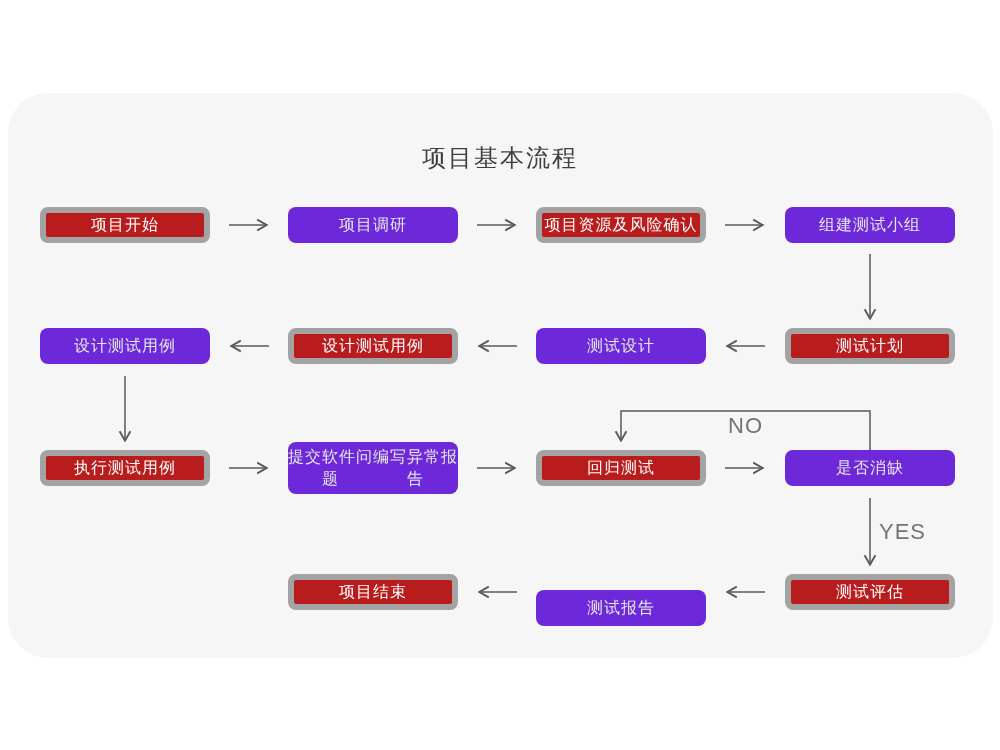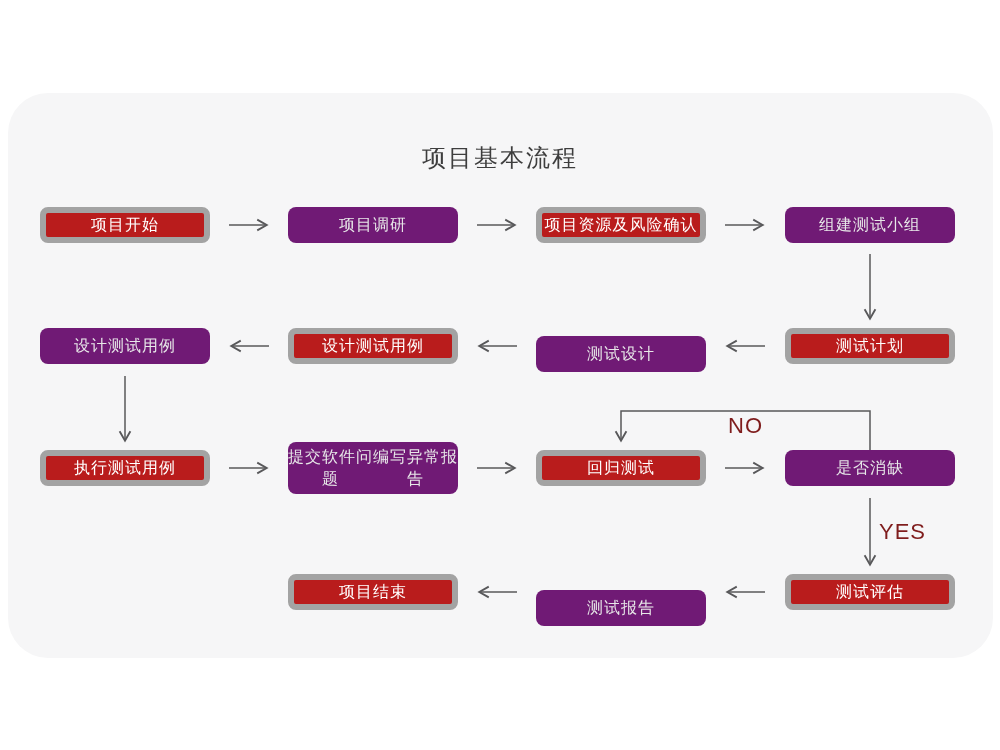--- a/index.html
+++ b/index.html
@@ -15,44 +15,44 @@
   .title {
     position:absolute; left:0; top:142px; width:1000px;
     text-align:center; font-size:24px; color:#3E3E3E; letter-spacing:2px;
   }
   .node {
     position:absolute; width:170px; height:36px;
     display:flex; align-items:center; justify-content:center;
     border-radius:8px; font-size:16px; letter-spacing:1px; text-align:center;
   }
   .node.purple { background:#b91c1c; border:6px solid #a3a3a3; color:#FFFFFF; }
-  .node.gray   { background:#701a75; color:#E7E7E8; }
+  .node.gray   { background:#6d28d9; color:#E7E7E8; }
   .node.tall   { height:52px; line-height:22px; }
   svg.arrows {
     position:absolute; left:0; top:0; width:1000px; height:750px;
     pointer-events:none;
   }
   .edge-label {
-    position:absolute; font-size:22px; color:#7f1d1d; letter-spacing:1px;
+    position:absolute; font-size:22px; color:#737373; letter-spacing:1px;
   }
 </style>
 </head>
 <body>
 
 <div class="panel"></div>
 
 <div class="title">项目基本流程</div>
 
 <div class="node purple" style="left:40px;  top:207px;">项目开始</div>
 <div class="node gray" style="left:288px; top:207px;">项目调研</div>
 <div class="node purple" style="left:536px; top:207px;">项目资源及风险确认</div>
 <div class="node gray" style="left:785px; top:207px;">组建测试小组</div>
 
 <div class="node purple" style="left:785px; top:328px;">测试计划</div>
-<div class="node gray" style="left:536px; top:336px;">测试设计</div>
+<div class="node gray" style="left:536px; top:328px;">测试设计</div>
 <div class="node purple" style="left:288px; top:328px;">设计测试用例</div>
 <div class="node gray" style="left:40px;  top:328px;">设计测试用例</div>
 
 <div class="node purple" style="left:40px;  top:450px;">执行测试用例</div>
 <div class="node gray tall" style="left:288px; top:442px;">
   <div>提交软件问题</div>
   <div>编写异常报告</div>
 </div>
 <div class="node purple" style="left:536px; top:450px;">回归测试</div>
 <div class="node gray" style="left:785px; top:450px;">是否消缺</div>

